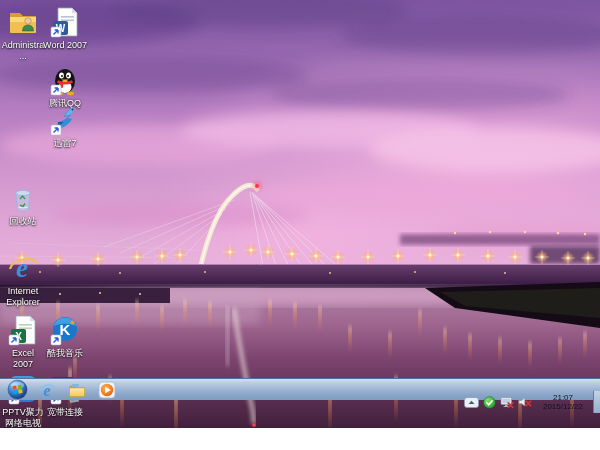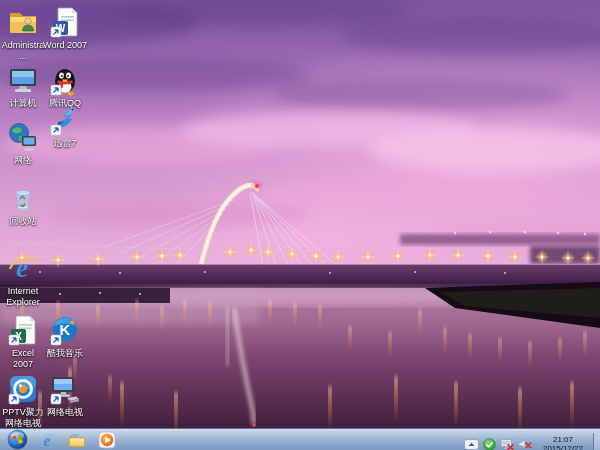--- a/index.html
+++ b/index.html
@@ -1,33 +1,33 @@
 <!DOCTYPE html>
 <html><head>
 <meta charset="utf-8">
 <style>
   html,body{margin:0;padding:0;}
   body{width:600px;height:450px;overflow:hidden;font-family:"Liberation Sans",sans-serif;}
-  #screen{position:relative;width:600px;height:450px;background:#3b82f6;}
+  #screen{position:relative;width:600px;height:400px;background:#3b82f6;}
   
   #desktop{position:absolute;left:0;top:0;width:600px;height:428px;overflow:hidden;}
   #wall{position:absolute;left:0;top:0;width:600px;height:428px;}
   .dicon{position:absolute;width:44px;display:flex;flex-direction:column;align-items:center;cursor:default;}
   .dicon .ico{width:32px;height:32px;flex:0 0 32px;}
   .dicon .lbl{margin-top:2px;font-size:9px;line-height:11px;color:#fff;text-align:center;
     text-shadow:0 1px 2px rgba(0,0,0,.9),0 0 2px rgba(0,0,0,.7);word-break:break-word;max-width:46px;}
   .c0{left:1px;} .c1{left:43px;}
   
   #taskbar{position:absolute;left:0;bottom:0;width:600px;height:22px;
     background:linear-gradient(#d3e0ee 0%,#bccde1 18%,#a2b9d5 45%,#8aa5c8 75%,#7e9cc2 100%);
     border-top:1px solid #51719c;box-sizing:border-box;display:flex;align-items:center;}
   .tb-btn{height:22px;display:flex;align-items:center;justify-content:center;}
   #start-btn{width:30px;margin-left:2px;}
   .app-btn{width:30px;}
-  #tray{position:absolute;right:0;top:4px;height:22px;display:flex;align-items:center;}
+  #tray{position:absolute;right:0;top:12px;height:22px;display:flex;align-items:center;}
   .tray-ico{margin:0 2px;display:flex;align-items:center;}
   #clock{width:52px;text-align:center;font-size:8px;line-height:9px;color:#11131f;margin:0 4px 0 3px;}
   #show-desktop{width:6px;height:22px;border-left:1px solid #5f7ca3;
     background:linear-gradient(#c3d2e4,#93aecd);}
 </style>
 </head>
 <body>
 
 <div id="screen">
 
@@ -252,62 +252,39 @@
         <rect x="12" y="10" width="13" height="1.6" fill="#b8c4d2"></rect>
           <rect x="12" y="13.5" width="13" height="1.6" fill="#b8c4d2"></rect>
         <rect x="4" y="15" width="15" height="14" rx="2" fill="#2d5b9e"></rect>
         <text x="11.5" y="26" font-size="10" font-weight="bold" fill="#fff" text-anchor="middle" font-family="Liberation Sans,sans-serif">W</text>
         <rect x="2" y="21" width="10" height="10" rx="1.5" fill="#fff" stroke="#aab8c8" stroke-width=".6"></rect>
         <path d="M4.5,28.5 L9,24 M9,24 h-3.4 M9,24 v3.4" stroke="#2a5ad8" stroke-width="1.4" fill="none"></path>
       </svg>
       <span class="lbl">Word 2007</span>
     </div>
 
-    <div class="dicon c0" style="top:64px">
-      <svg class="ico" viewBox="0 0 32 32">
-        <rect x="3" y="5" width="26" height="17" rx="2" fill="#3a3f46"></rect>
-        <rect x="5" y="7" width="22" height="13" fill="#5aa0e8"></rect>
-        <rect x="5" y="7" width="22" height="6" fill="#8cc4f4"></rect>
-        <path d="M13,22 h6 l1,3 h-8 z" fill="#b8bec6"></path>
-        <rect x="8" y="25" width="16" height="3" rx="1" fill="#ccd2d8"></rect>
-      </svg>
-      <span class="lbl">计算机</span>
-    </div>
     <div class="dicon c1" style="top:64px">
       <svg class="ico" viewBox="0 0 32 32">
         <ellipse cx="16" cy="17" rx="10" ry="12" fill="#141414"></ellipse>
         <ellipse cx="16" cy="23" rx="6.5" ry="6" fill="#fff"></ellipse>
         <ellipse cx="12.5" cy="11.5" rx="2.4" ry="3" fill="#fff"></ellipse>
           <ellipse cx="19.5" cy="11.5" rx="2.4" ry="3" fill="#fff"></ellipse>
         <circle cx="13" cy="12" r="1" fill="#111"></circle>
           <circle cx="19" cy="12" r="1" fill="#111"></circle>
         <path d="M12.5,15.5 h7 l-3.5,3 z" fill="#f5a820"></path>
         <path d="M8.5,17.5 q7.5,3.5 15,0" fill="none" stroke="#e83030" stroke-width="2.6"></path>
         <rect x="10.5" y="18" width="3.6" height="6" rx="1.5" fill="#e83030"></rect>
         <ellipse cx="10.5" cy="29.5" rx="3.5" ry="1.8" fill="#f5a820"></ellipse>
           <ellipse cx="21.5" cy="29.5" rx="3.5" ry="1.8" fill="#f5a820"></ellipse>
         <rect x="2" y="21" width="10" height="10" rx="1.5" fill="#fff" stroke="#aab8c8" stroke-width=".6"></rect>
         <path d="M4.5,28.5 L9,24 M9,24 h-3.4 M9,24 v3.4" stroke="#2a5ad8" stroke-width="1.4" fill="none"></path>
       </svg>
       <span class="lbl">腾讯QQ</span>
     </div>
 
-    <div class="dicon c0" style="top:121px">
-      <svg class="ico" viewBox="0 0 32 32">
-        <circle cx="12" cy="12" r="9.5" fill="#2a78c0"></circle>
-        <circle cx="12" cy="12" r="9.5" fill="none" stroke="#1a5890" stroke-width=".8"></circle>
-        <path d="M5,9 q4,-4 8,-2 q3,1.5 1,4 q-3,2 -6,1 q-3,-1 -3,-3z" fill="#58b868"></path>
-        <path d="M12,15 q5,-1 7,2 q1,2.5 -2,3.5 q-4,1 -5.5,-2 q-1,-2.5 0.5,-3.5z" fill="#4aa858"></path>
-        <rect x="15" y="15" width="14" height="10" rx="1.5" fill="#3a3f46"></rect>
-        <rect x="16.5" y="16.5" width="11" height="7" fill="#6ab0f0"></rect>
-        <path d="M20,25 h4 l0.8,2.2 h-5.6 z" fill="#b8bec6"></path>
-        <rect x="17.5" y="27.2" width="9" height="2.2" rx="1" fill="#ccd2d8"></rect>
-      </svg>
-      <span class="lbl">网络</span>
-    </div>
     <div class="dicon c1" style="top:104px">
       <svg class="ico" viewBox="0 0 32 32">
         <path d="M24,3 C19,6 16,9 15,13 L20,12 C17,15 14,17 9,18 L15,18 C12,22 9,24 5,25 C13,25 20,21 23,15 L19,14 C22,11 24,8 24,3 z" fill="#2f8fd8"></path>
         <path d="M24,3 C20,6 17,9 16,12 L21,11 C24,8 25,6 24,3 z" fill="#63b4ee"></path>
         <path d="M9,18 L15,18 C12,21 10,23 6,24 C9,21 9,20 9,18 z" fill="#1a5fa8"></path>
         <circle cx="23.5" cy="5.5" r=".9" fill="#0c3a6a"></circle>
         <rect x="2" y="21" width="10" height="10" rx="1.5" fill="#fff" stroke="#aab8c8" stroke-width=".6"></rect>
         <path d="M4.5,28.5 L9,24 M9,24 h-3.4 M9,24 v3.4" stroke="#2a5ad8" stroke-width="1.4" fill="none"></path>
       </svg>
       <span class="lbl">迅雷7</span>
@@ -373,21 +350,21 @@
         <rect x="3" y="4" width="22" height="15" rx="2" fill="#3a3f46"></rect>
         <rect x="5" y="6" width="18" height="11" fill="#6ab0f0"></rect>
         <rect x="5" y="6" width="18" height="5" fill="#9ccaf6"></rect>
         <path d="M12,19 h5 l1,2.5 h-7 z" fill="#b8bec6"></path>
         <rect x="8" y="21.5" width="13" height="2.2" rx="1" fill="#ccd2d8"></rect>
         <polygon points="18,25 27,23.5 30,26 21,27.8" fill="#c8ccd2"></polygon>
         <polygon points="21,27.8 30,26 30,28.5 21,30" fill="#9aa0a8"></polygon>
         <rect x="2" y="21" width="10" height="10" rx="1.5" fill="#fff" stroke="#aab8c8" stroke-width=".6"></rect>
         <path d="M4.5,28.5 L9,24 M9,24 h-3.4 M9,24 v3.4" stroke="#2a5ad8" stroke-width="1.4" fill="none"></path>
       </svg>
-      <span class="lbl">网络电视</span>
+      <span class="lbl">宽带连接</span>
     </div>
   </div>
 
   <div id="taskbar">
     <div class="tb-btn" id="start-btn">
       <svg width="21" height="21" viewBox="0 0 22 22">
         <defs>
           <radialGradient id="orbG" cx="35%" cy="28%" r="80%">
             <stop offset="0" stop-color="#9fd0f8"></stop>
               <stop offset=".45" stop-color="#3f87d8"></stop>

